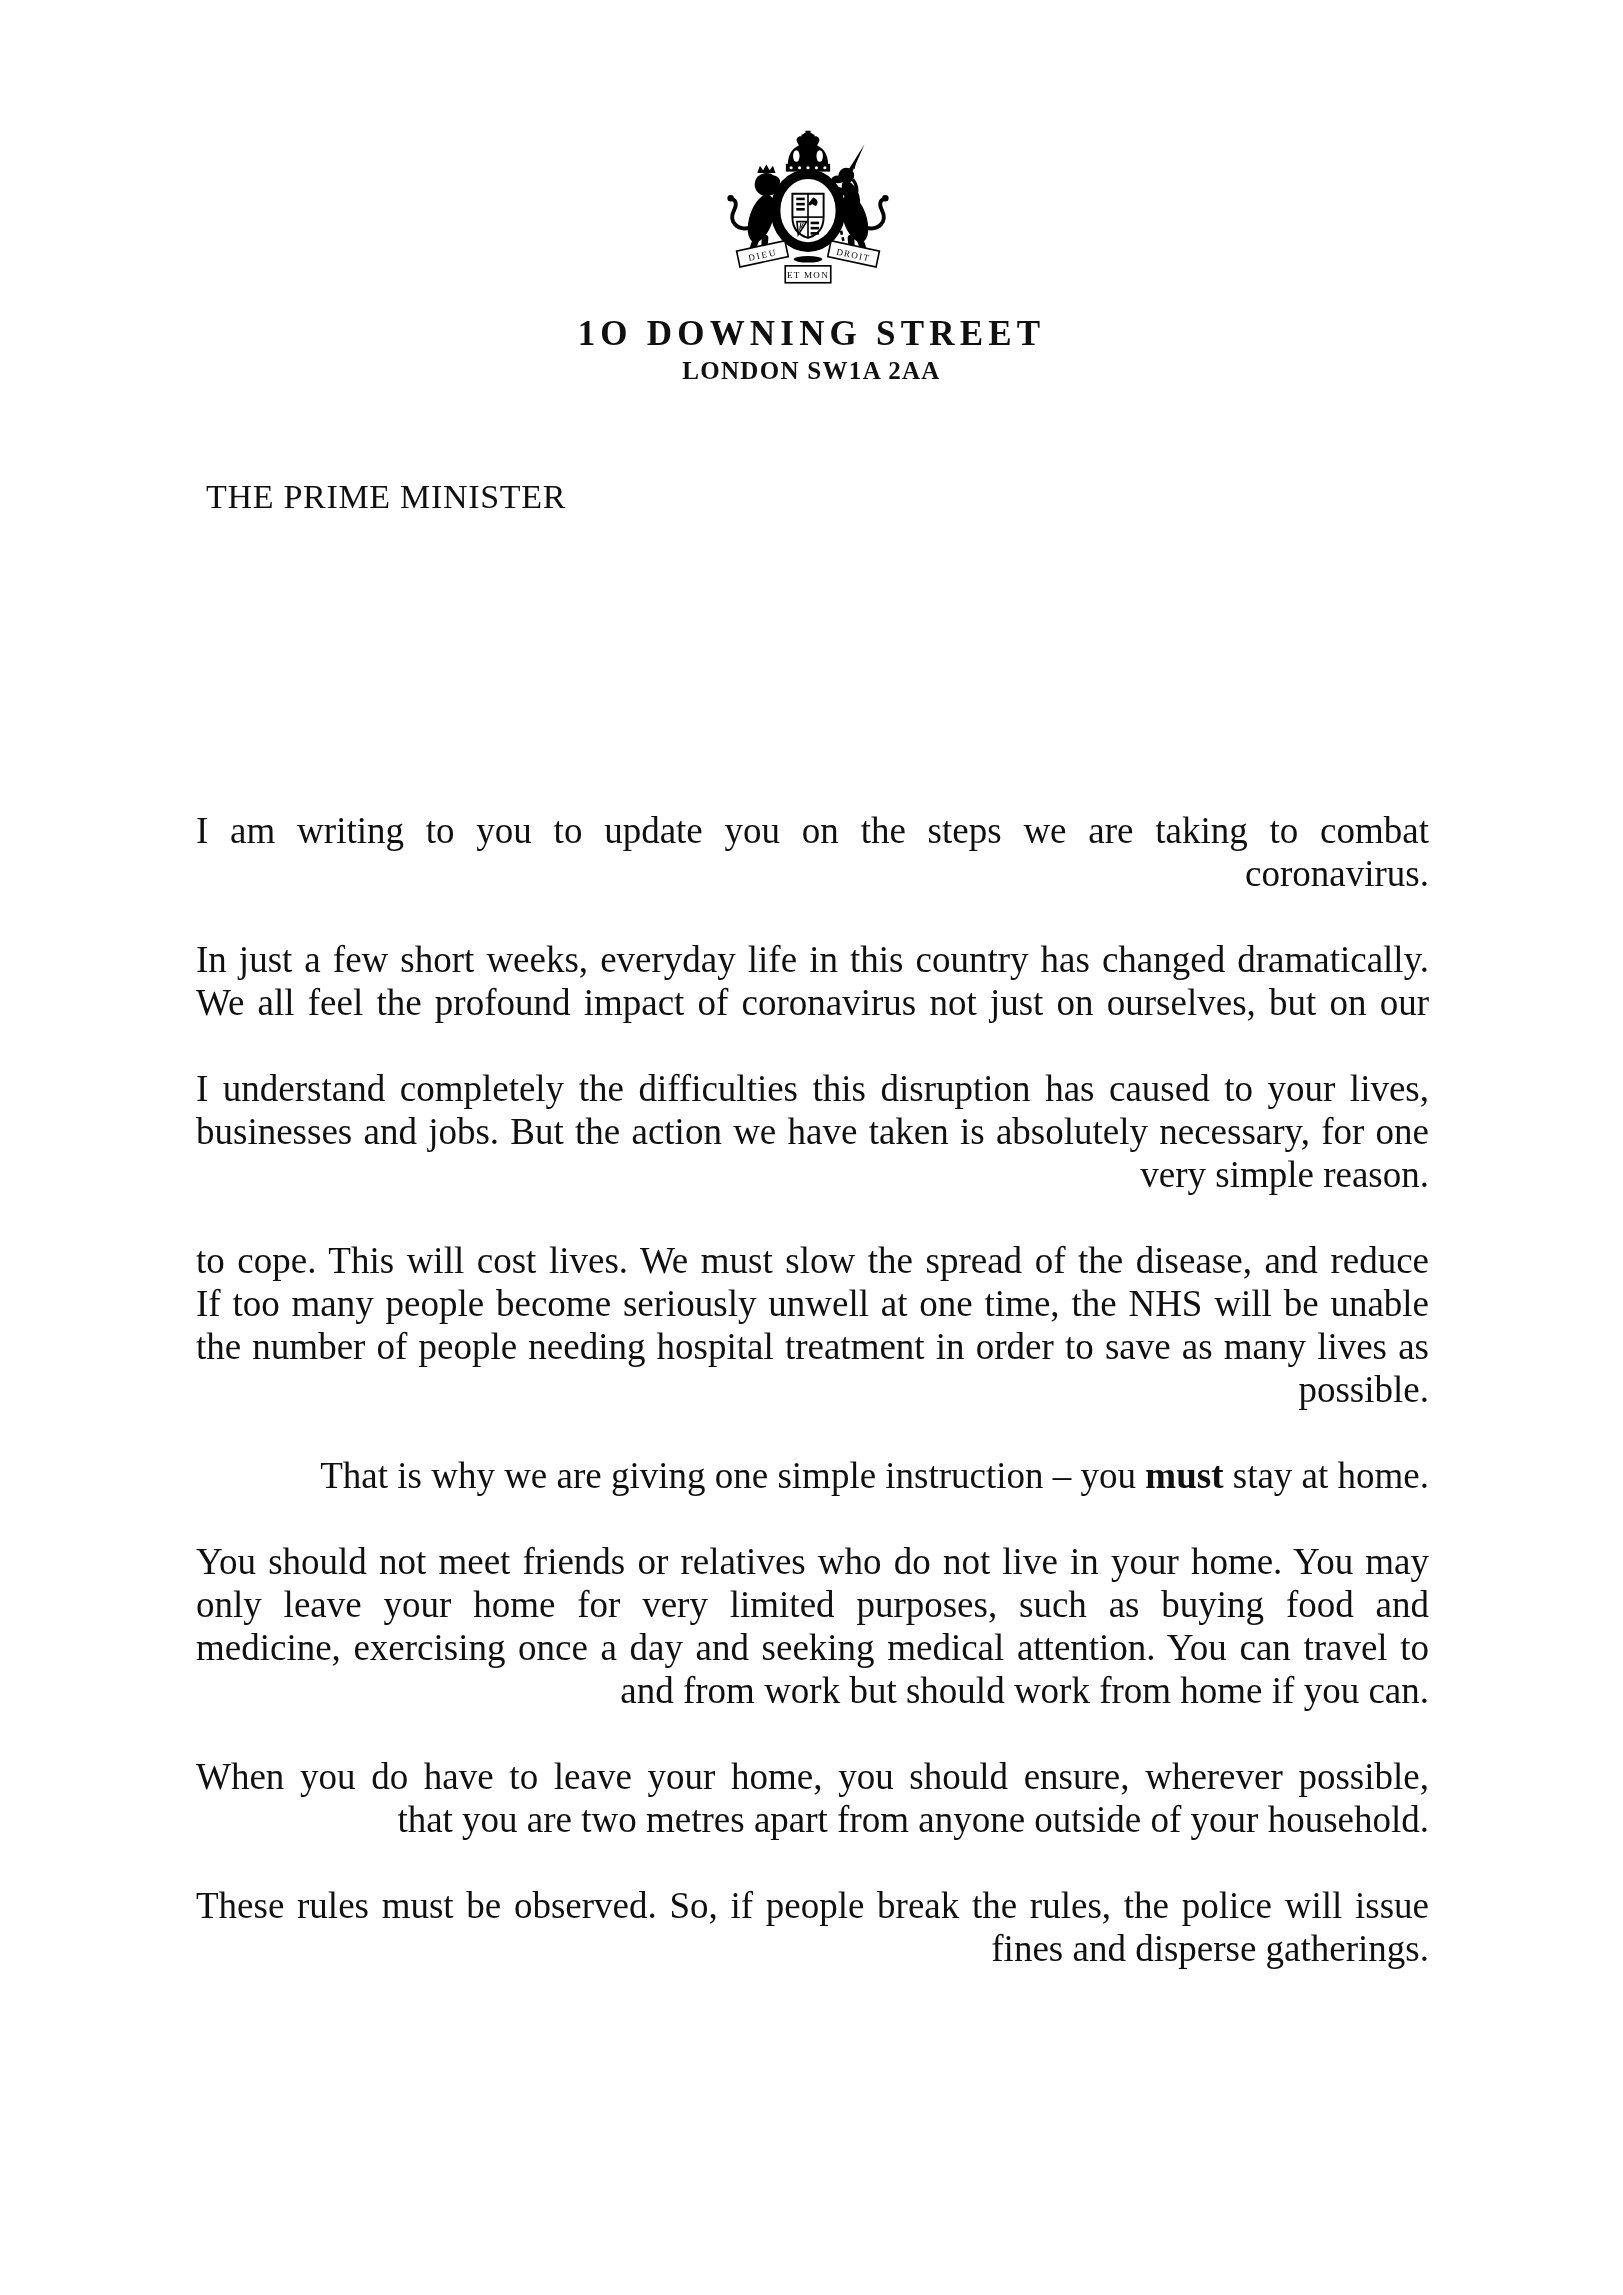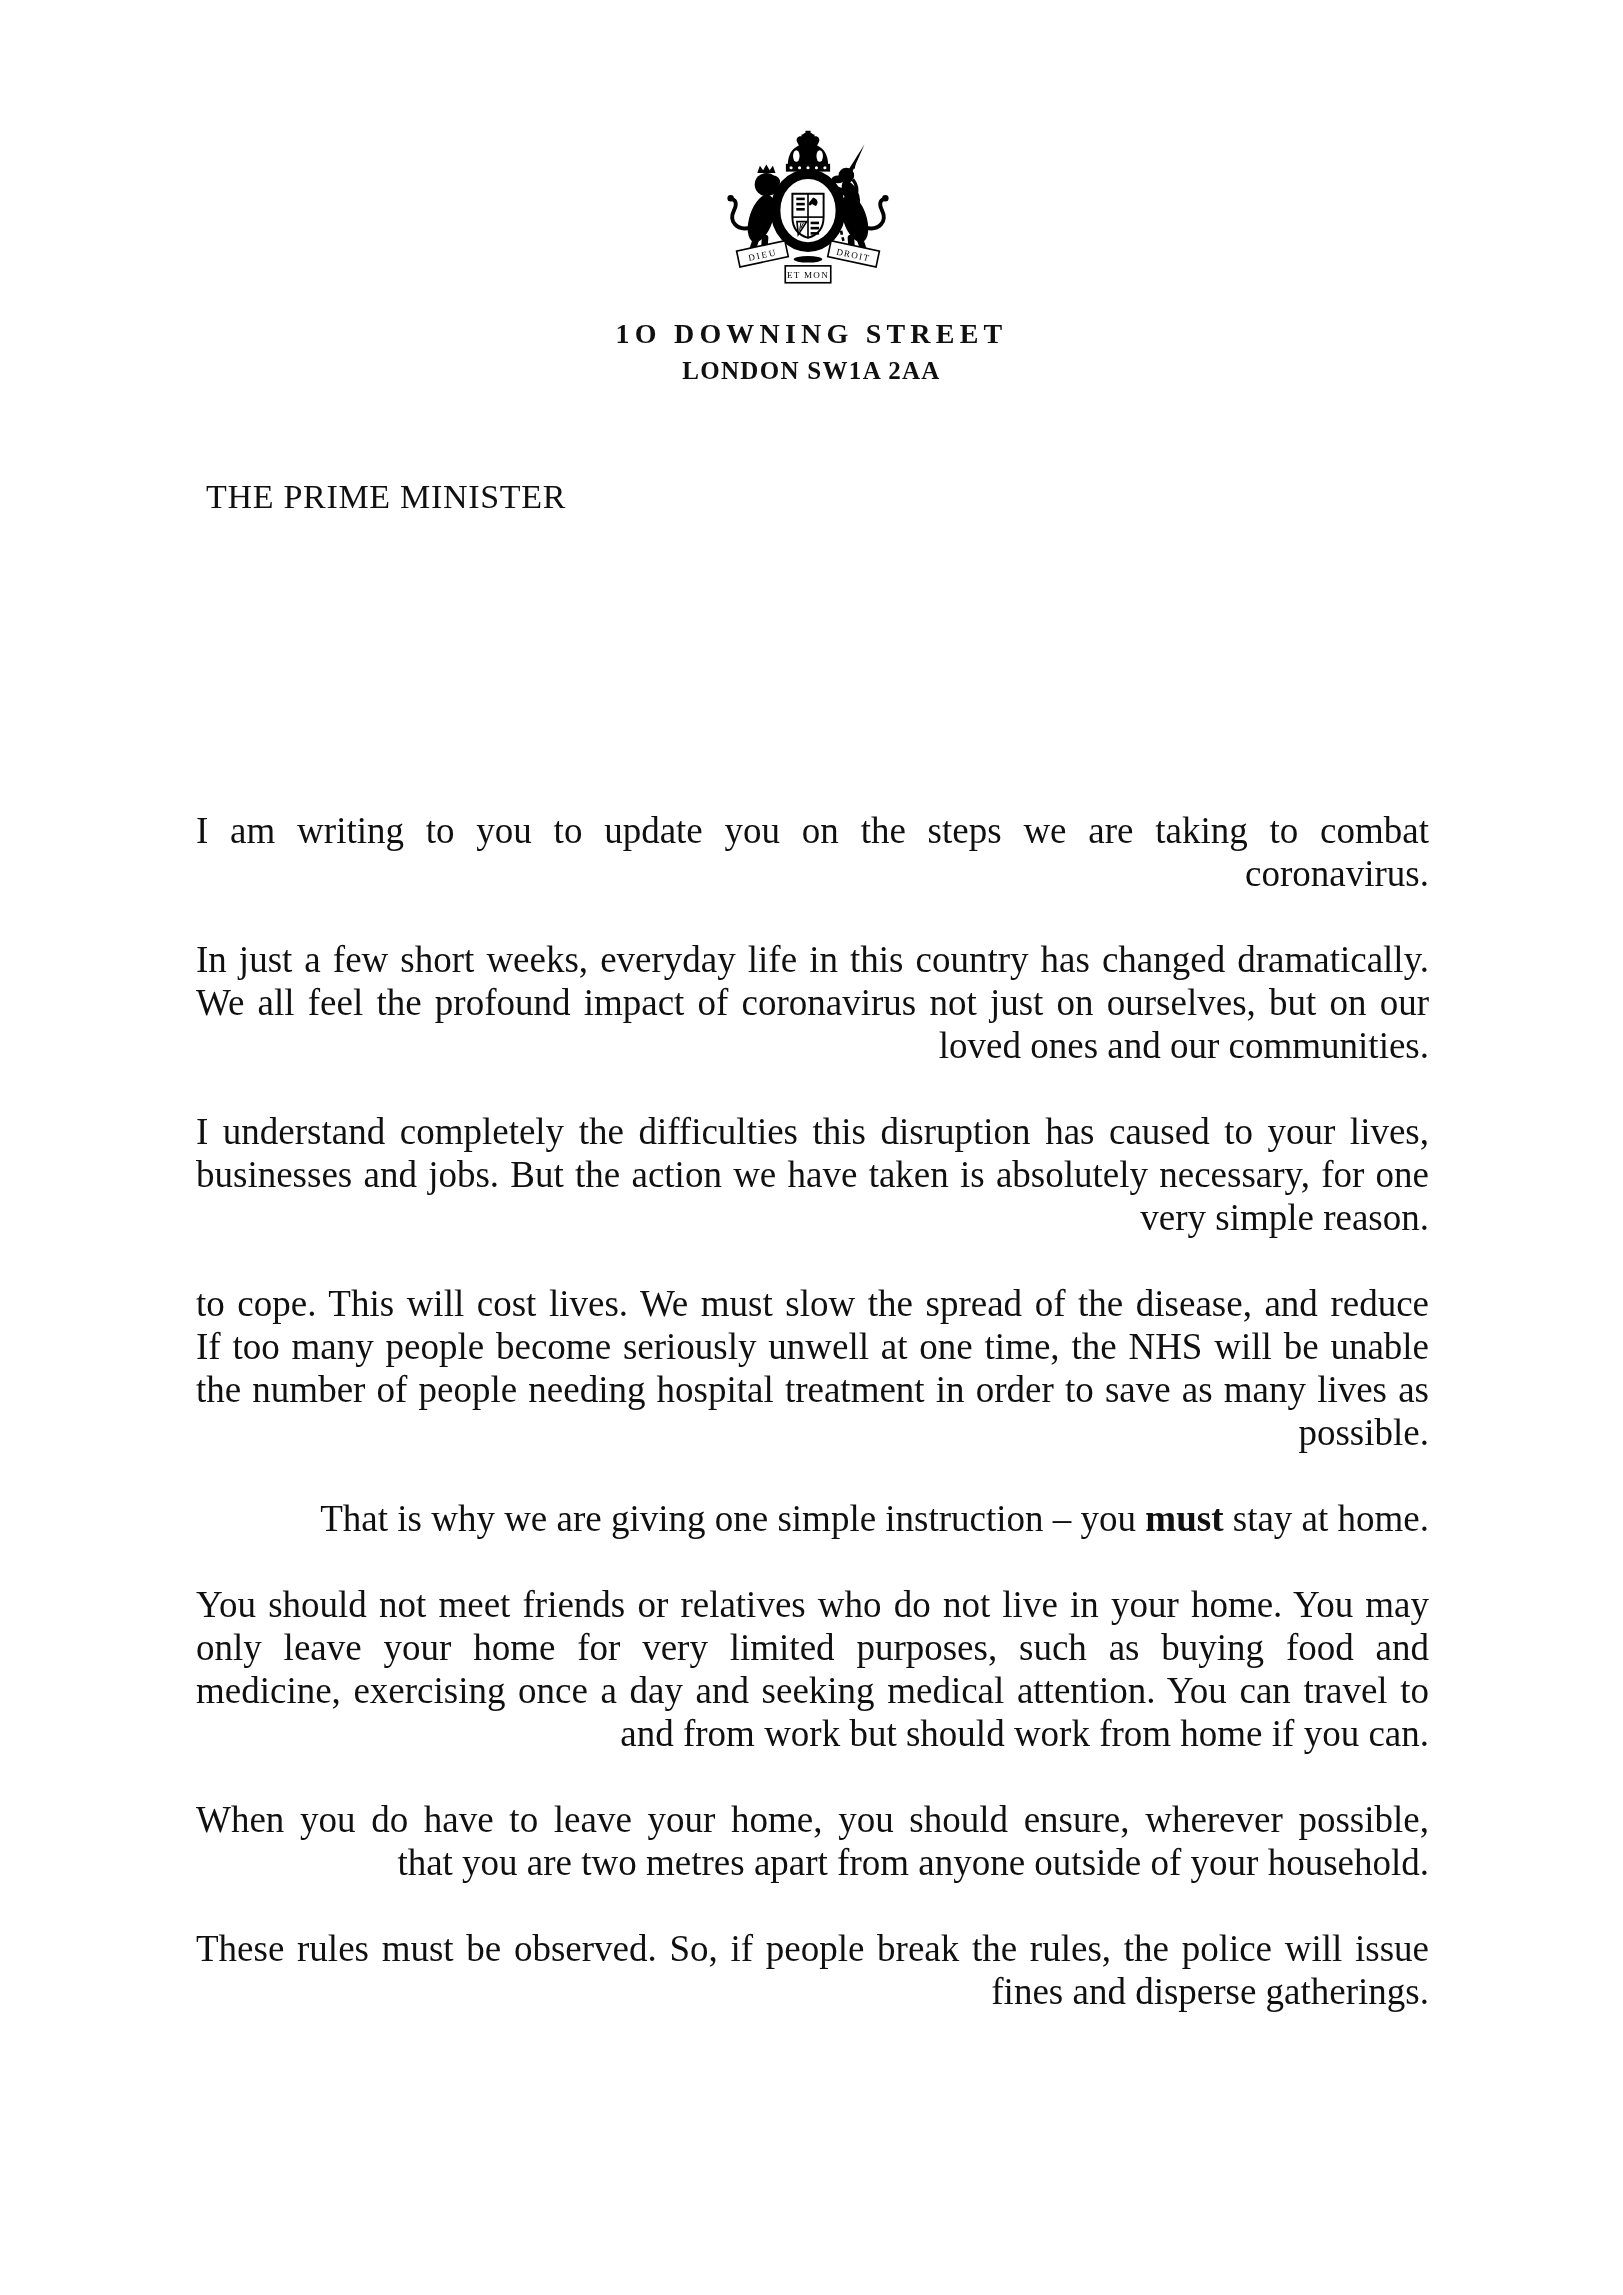--- a/index.html
+++ b/index.html
@@ -22,21 +22,21 @@
     height: 156px;
   }
   .letterhead {
     position: absolute;
     left: 0;
     top: 315px;
     width: 100%;
     text-align: center;
   }
   .letterhead-title {
-    font-size: 28px;
+    font-size: 35px;
     line-height: 38px;
     font-weight: bold;
     letter-spacing: 5.2px;
     white-space: nowrap;
   }
   .letterhead-address {
     margin-top: 3.9px;
     font-size: 25px;
     line-height: 27.5px;
     font-weight: bold;
@@ -187,21 +187,20 @@
   <div class="sender">THE PRIME MINISTER</div>
 
   <div class="body-text">
       <div class="para">
         <div class="line"><span>I am writing to you to update you on the steps we are taking to combat</span></div>
         <div class="line last"><span>coronavirus.</span></div>
       </div>
       <div class="para">
         <div class="line"><span>In just a few short weeks, everyday life in this country has changed dramatically.</span></div>
         <div class="line"><span>We all feel the profound impact of coronavirus not just on ourselves, but on our</span></div>
-        <div class="line last"><span>loved ones and our communities.</span></div>
       </div>
       <div class="para">
         <div class="line"><span>I understand completely the difficulties this disruption has caused to your lives,</span></div>
         <div class="line"><span>businesses and jobs. But the action we have taken is absolutely necessary, for one</span></div>
         <div class="line last"><span>very simple reason.</span></div>
       </div>
       <div class="para">
         <div class="line"><span>to cope. This will cost lives. We must slow the spread of the disease, and reduce</span></div>
         <div class="line"><span>If too many people become seriously unwell at one time, the NHS will be unable</span></div>
         <div class="line"><span>the number of people needing hospital treatment in order to save as many lives as</span></div>

